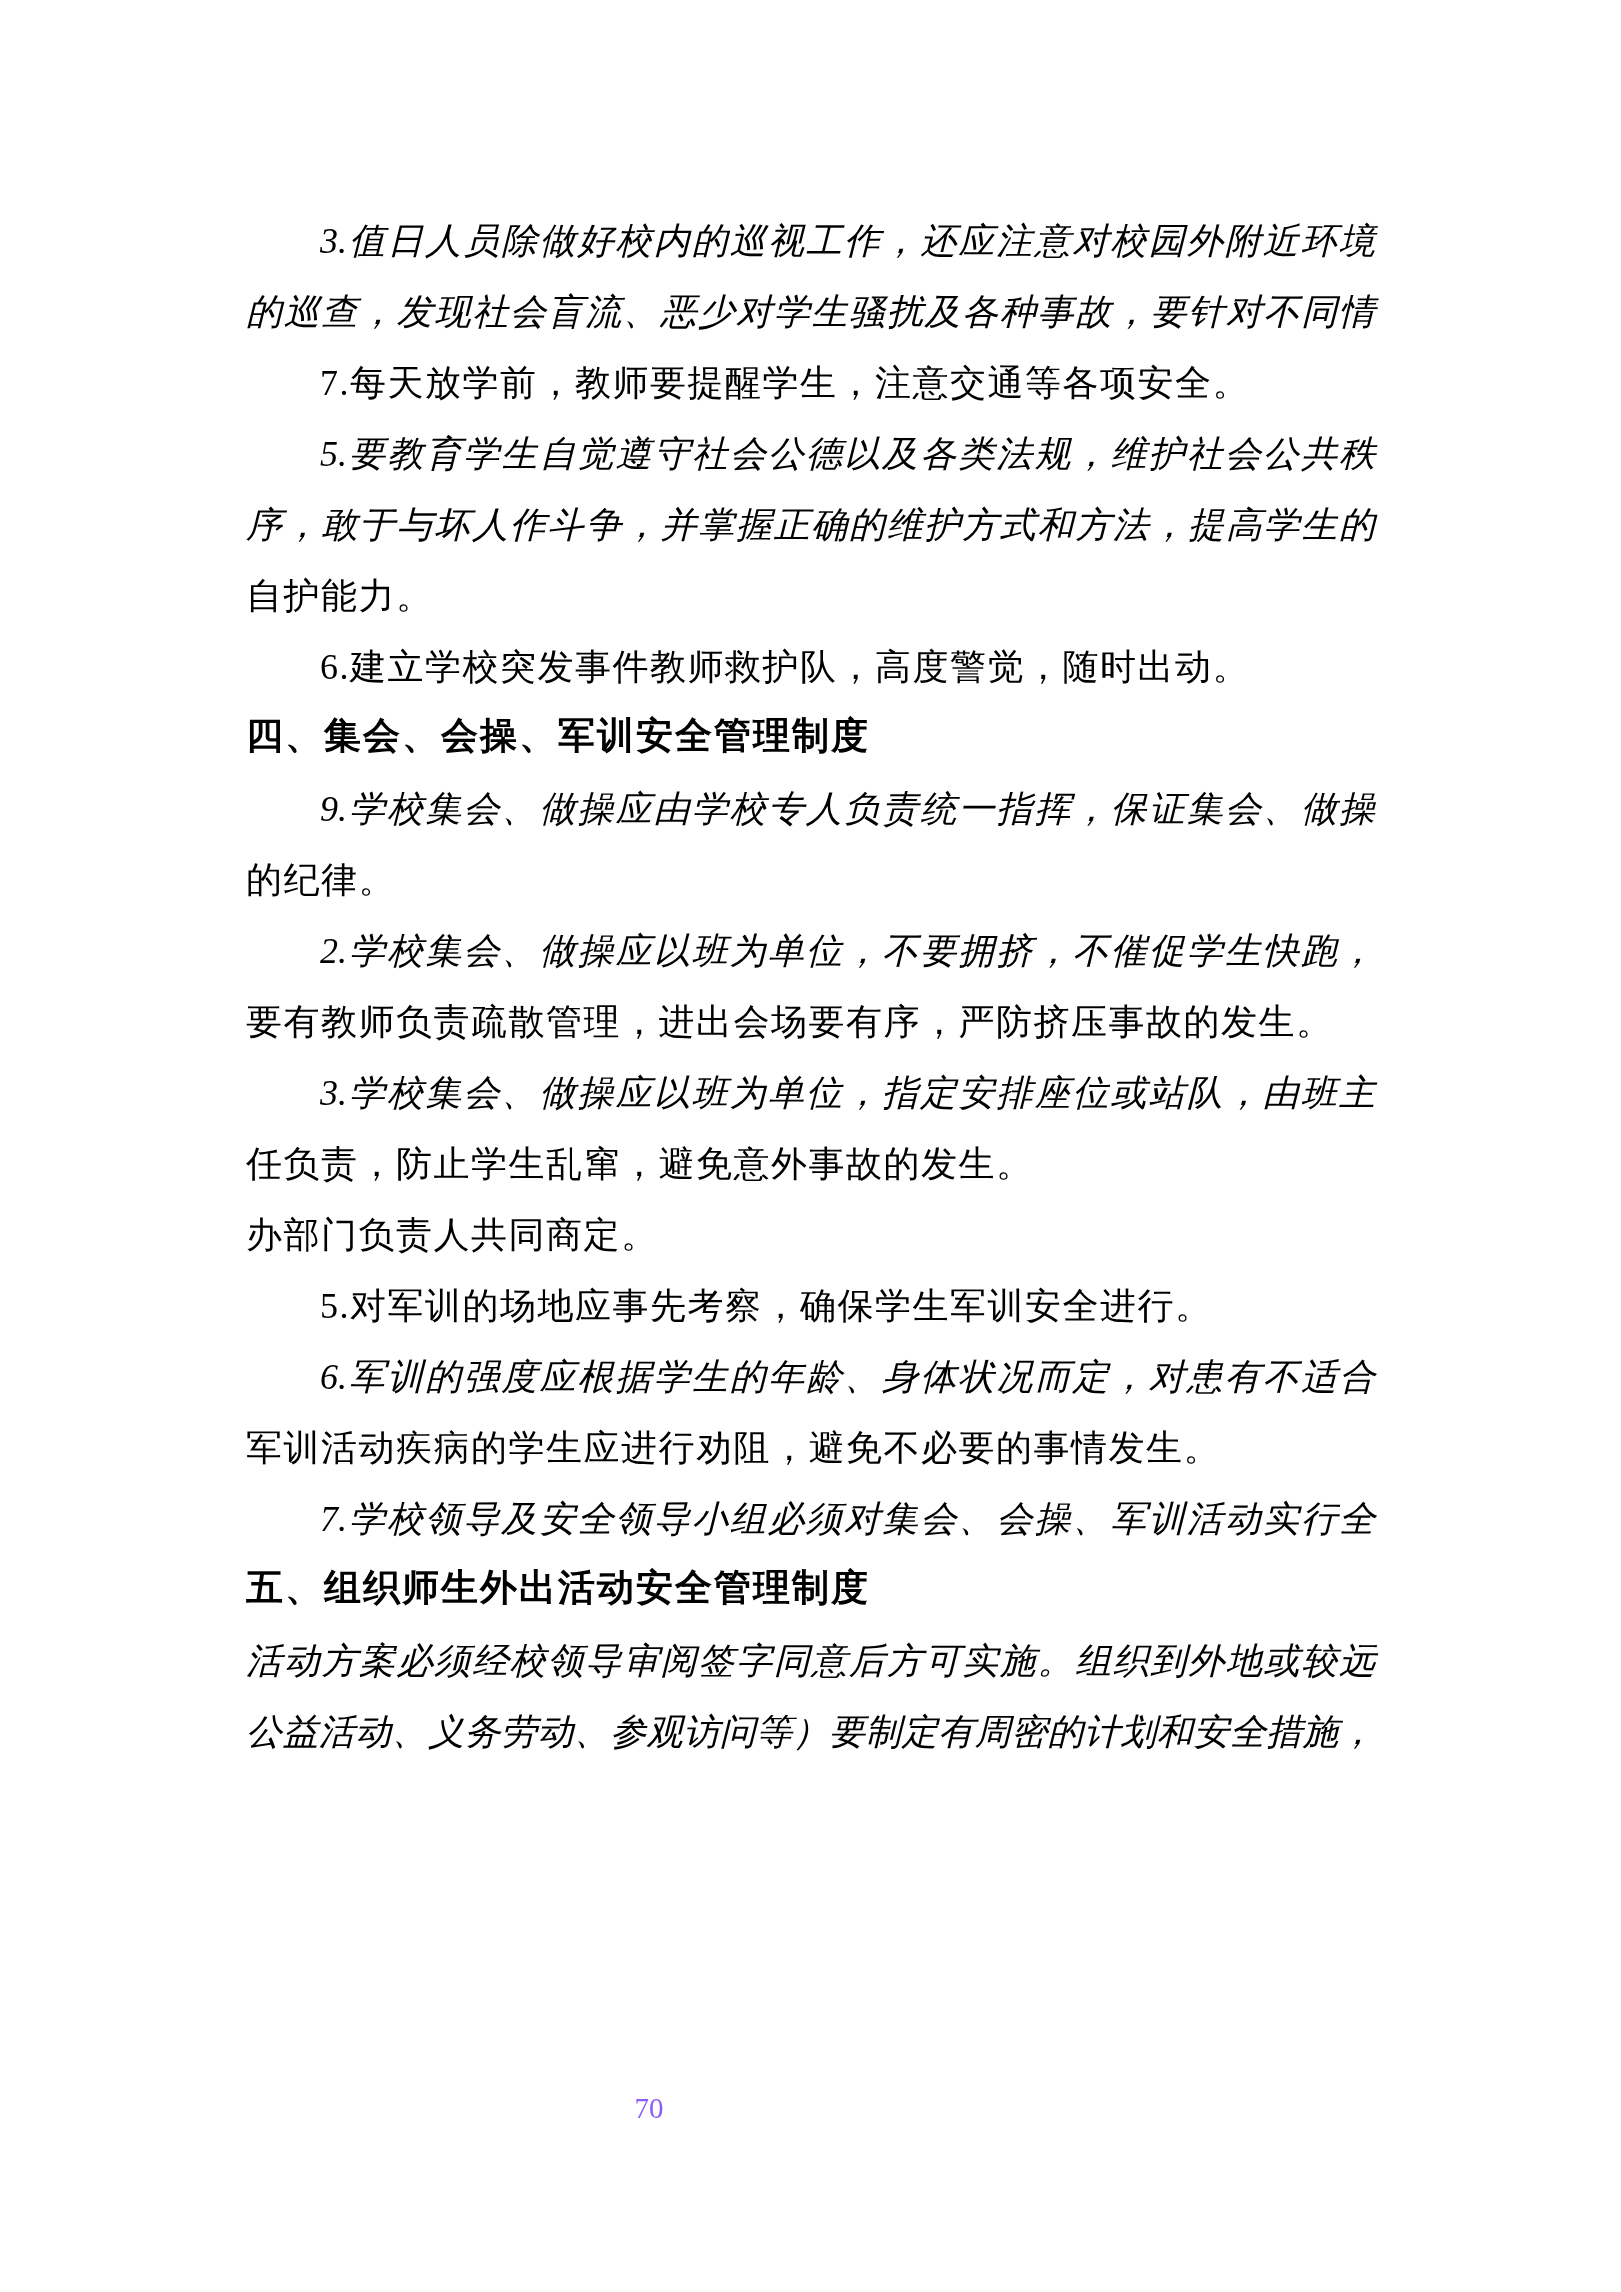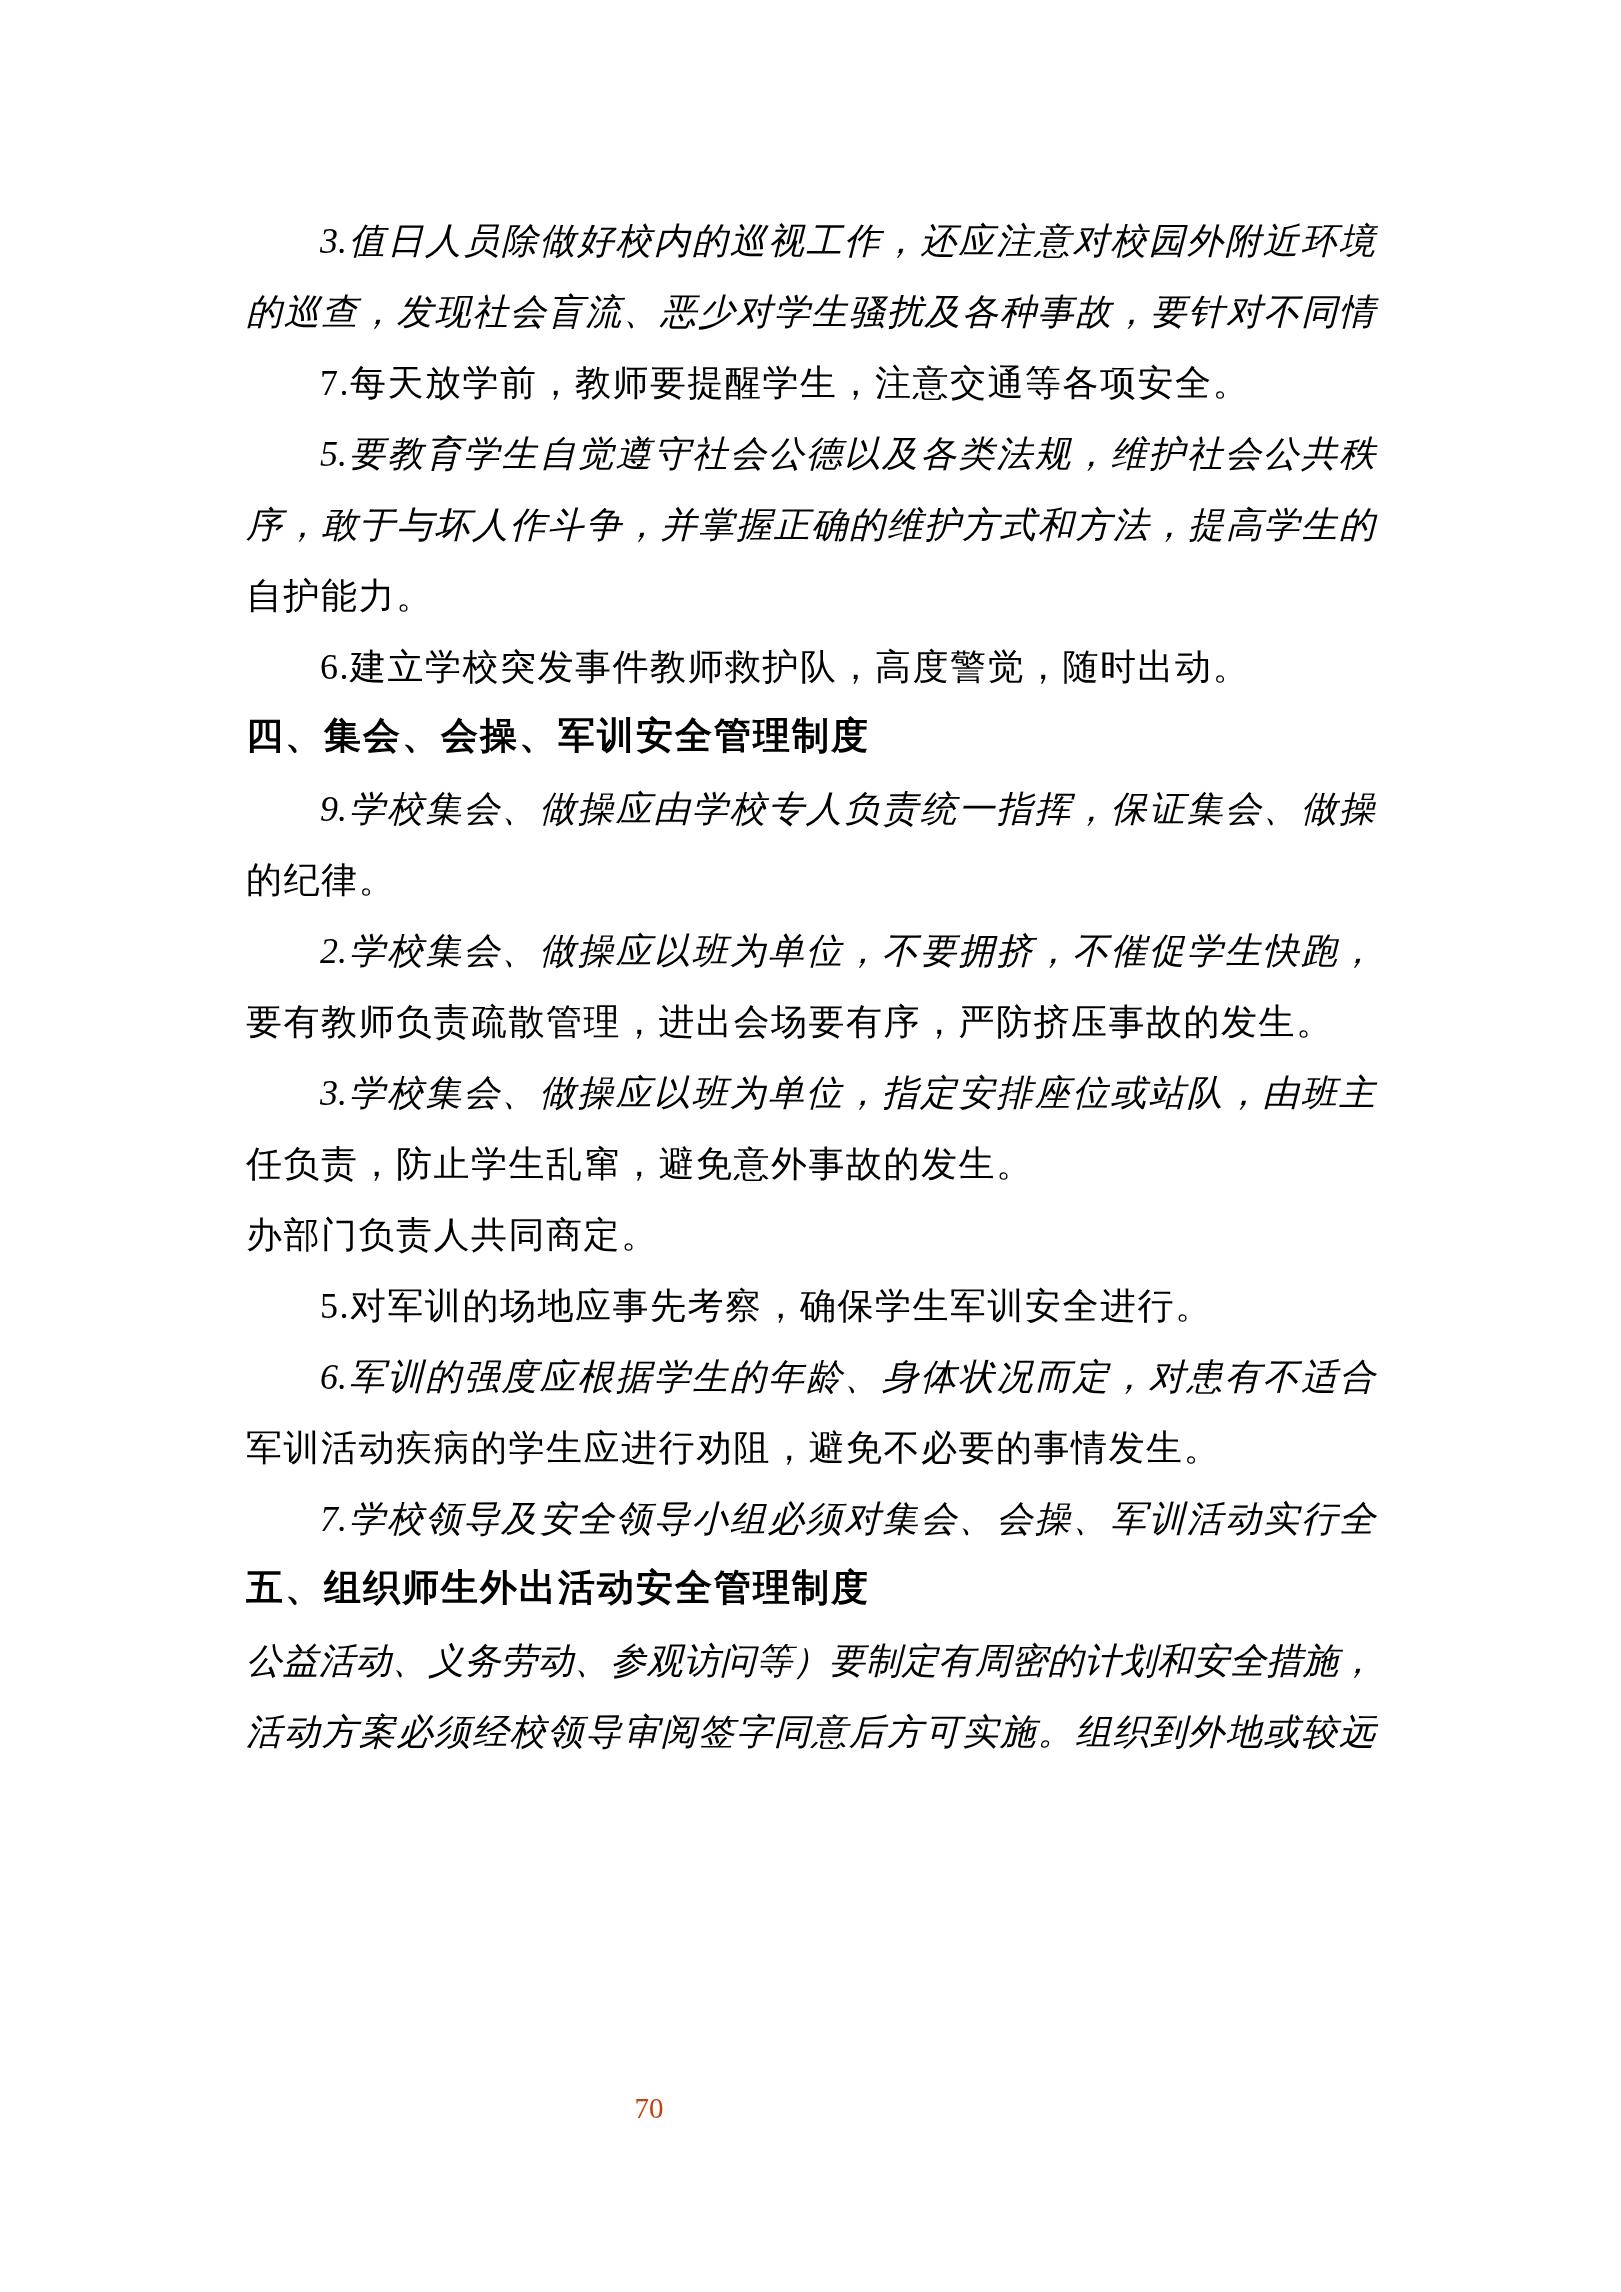--- a/index.html
+++ b/index.html
@@ -46,21 +46,21 @@
     letter-spacing: 2px;
   }
   .footer {
     position: absolute;
     top: 2092px;
     left: 0;
     width: 1298px;
     text-align: center;
     font-family: "Liberation Serif", "DejaVu Serif", serif;
     font-size: 29px;
-    color: #c2410c;
+    color: #8b5cf6;
   }
 </style>
 </head>
 <body>
 
 <div class="page">
   <div class="text-block">
     <div class="line indent justify">3.值日人员除做好校内的巡视工作，还应注意对校园外附近环境</div>
     <div class="line justify">的巡查，发现社会盲流、恶少对学生骚扰及各种事故，要针对不同情</div>
     <div class="line indent">7.每天放学前，教师要提醒学生，注意交通等各项安全。</div>
@@ -74,20 +74,20 @@
     <div class="line indent justify">2.学校集会、做操应以班为单位，不要拥挤，不催促学生快跑，</div>
     <div class="line">要有教师负责疏散管理，进出会场要有序，严防挤压事故的发生。</div>
     <div class="line indent justify">3.学校集会、做操应以班为单位，指定安排座位或站队，由班主</div>
     <div class="line">任负责，防止学生乱窜，避免意外事故的发生。</div>
     <div class="line">办部门负责人共同商定。</div>
     <div class="line indent">5.对军训的场地应事先考察，确保学生军训安全进行。</div>
     <div class="line indent justify">6.军训的强度应根据学生的年龄、身体状况而定，对患有不适合</div>
     <div class="line">军训活动疾病的学生应进行劝阻，避免不必要的事情发生。</div>
     <div class="line indent justify">7.学校领导及安全领导小组必须对集会、会操、军训活动实行全</div>
     <div class="line heading">五、组织师生外出活动安全管理制度</div>
+    <div class="line justify">活动方案必须经校领导审阅签字同意后方可实施。组织到外地或较远</div>
     <div class="line justify">公益活动、义务劳动、参观访问等）要制定有周密的计划和安全措施，</div>
-    <div class="line justify">活动方案必须经校领导审阅签字同意后方可实施。组织到外地或较远</div>
   </div>
   <div class="footer">
     <span>70</span>
   </div>
 </div>
 
 
 </body></html>

